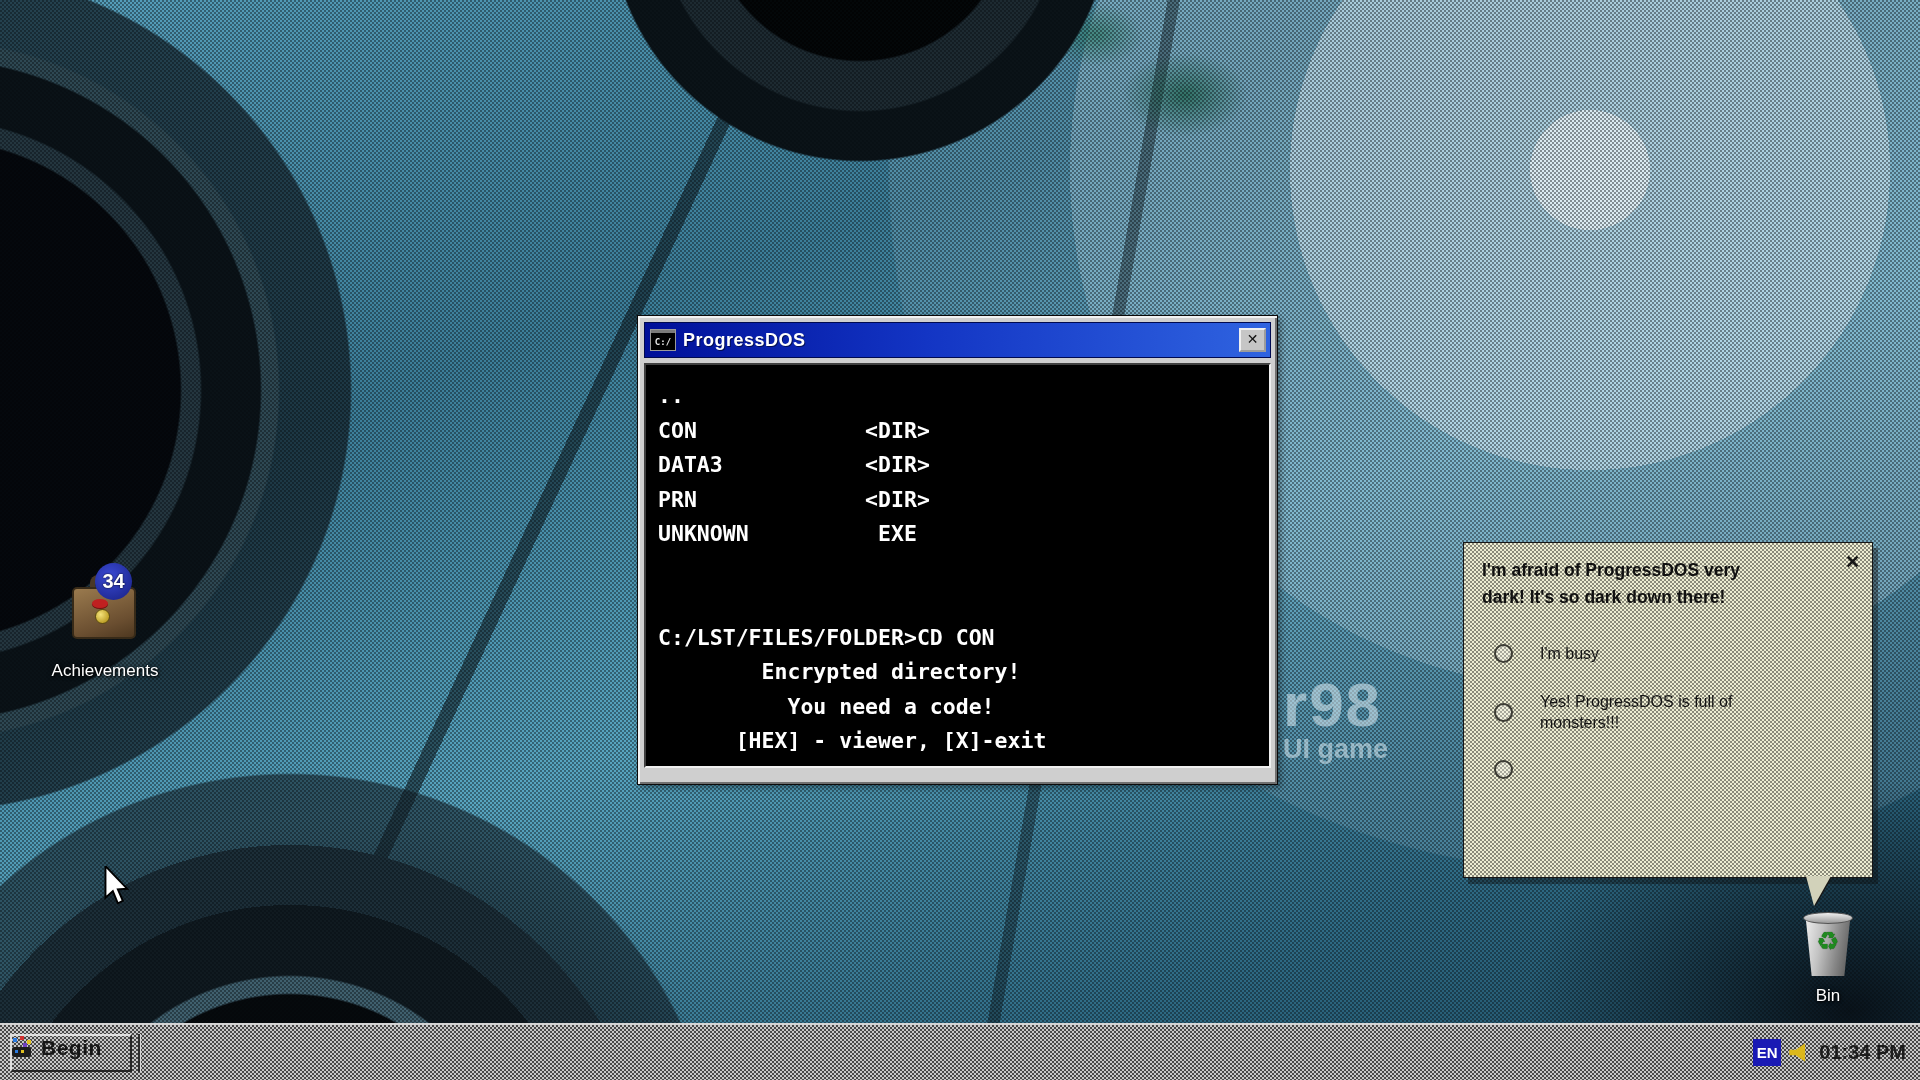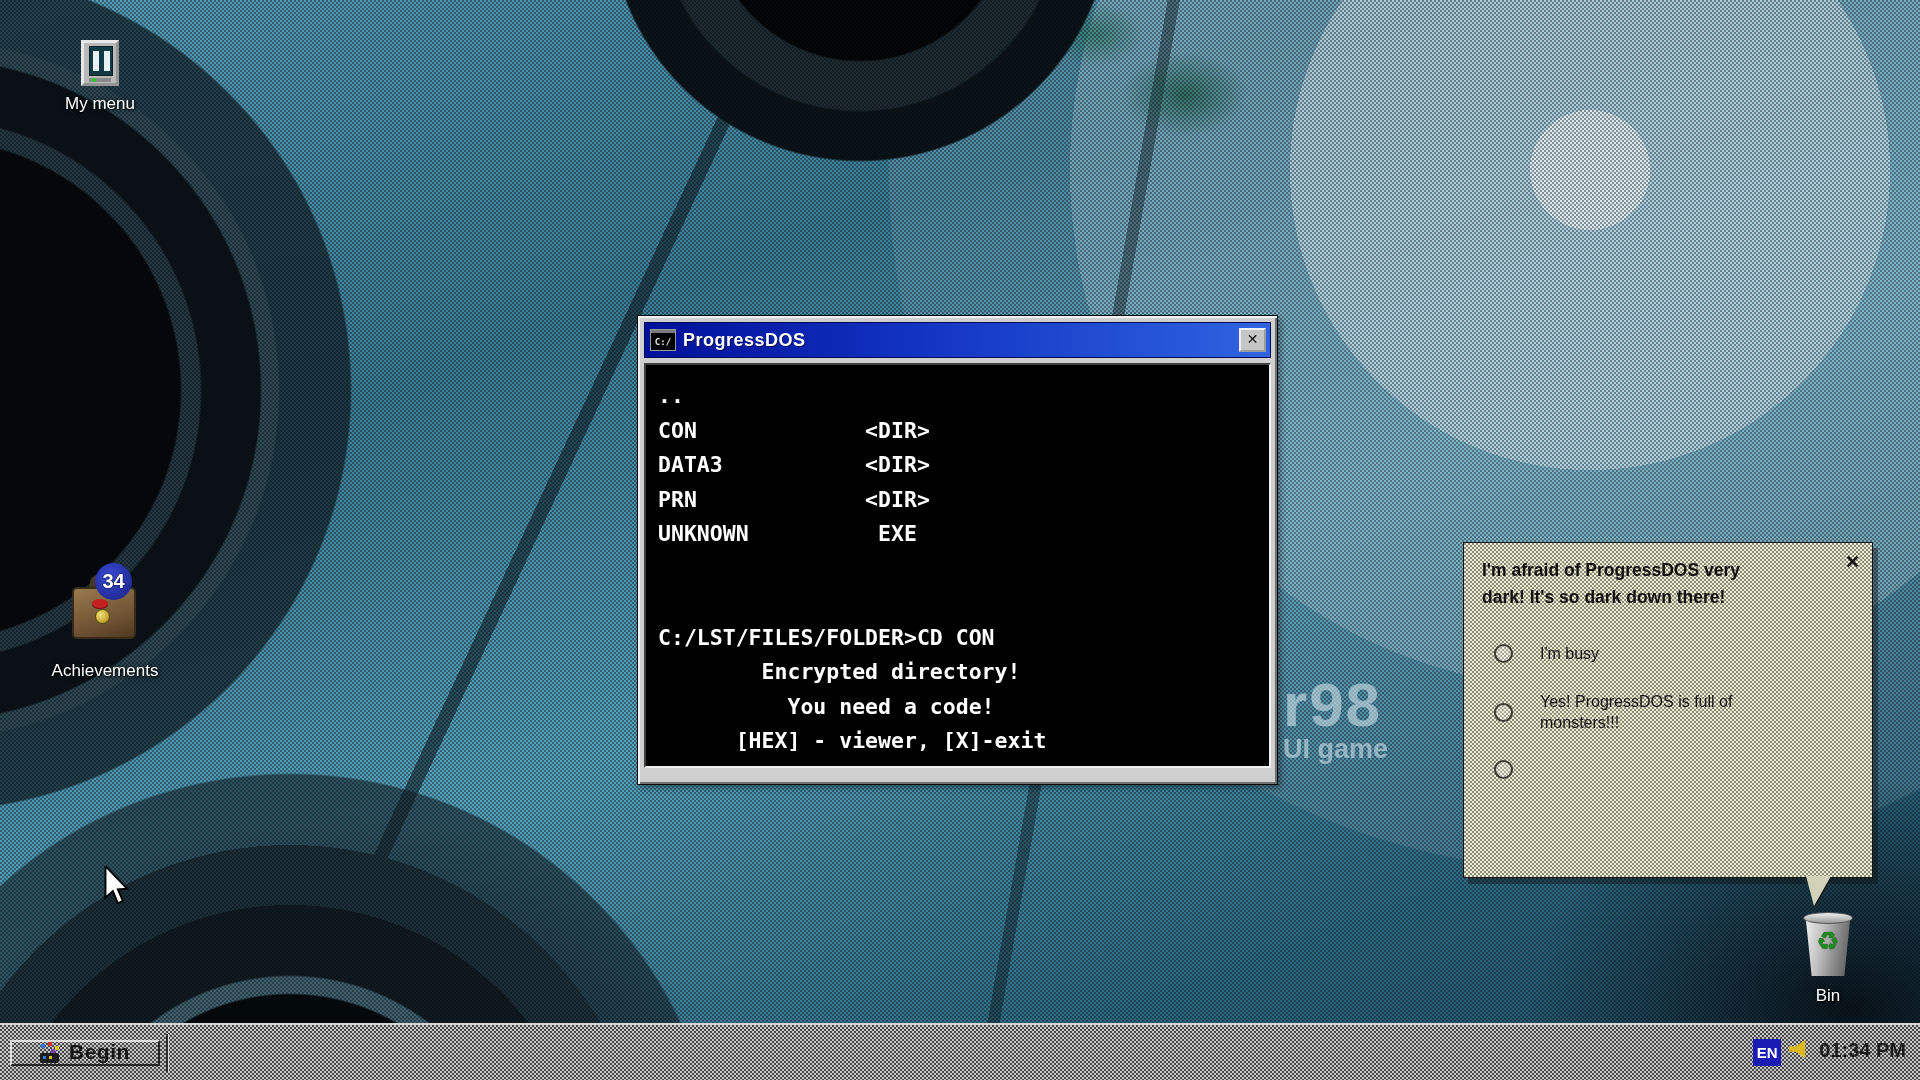--- a/index.html
+++ b/index.html
@@ -107,36 +107,36 @@
   .opt-label{width:257px;font-size:16px;line-height:21px;color:#141414;}
   .bubble-tail{position:absolute;left:342px;bottom:-29px;width:0;height:0;
     border-left:8px solid transparent;border-right:17px solid transparent;
     border-top:30px solid #d2d2ba;filter:drop-shadow(1px 1px 0 #161616);}
 
   
   .taskbar{position:absolute;left:0;bottom:0;width:100%;height:57px;z-index:10;
     background:repeating-conic-gradient(#c6c6c6 0% 25%, #474747 0% 50%) 0 0/4px 4px;
     border-top:2px solid #d4d4d4;box-sizing:border-box;
     display:flex;align-items:center;}
-  .begin{margin-left:10px;height:26px;min-width:122px;display:flex;align-items:flex-end;
-    gap:9px;padding:0 28px;border:2px solid;border-color:#dedede #262626 #262626 #dedede;
+  .begin{margin-left:10px;height:38px;min-width:122px;display:flex;align-items:flex-start;
+    gap:9px;padding:0 0;border:2px solid;border-color:#dedede #262626 #262626 #dedede;
     box-sizing:border-box;}
   .begin-label{font-size:21px;font-weight:bold;color:#161616;letter-spacing:.5px;}
   .flag{position:relative;width:20px;height:22px;}
   .flag i{position:absolute;width:4px;height:4px;}
   .flag .f1{left:1px;top:2px;background:#2a7ae0;}
   .flag .f2{left:8px;top:0;background:#d03030;}
   .flag .f3{left:15px;top:4px;background:#e0c020;}
   .flag .f4{left:11px;top:7px;background:#7040c0;}
   .flag .fb{left:0;top:11px;width:19px;height:10px;background:#1c1c1c;border-radius:2px;}
   .flag .p1{left:3px;top:14px;background:#2a7ae0;width:3px;height:3px;}
   .flag .p2{left:9px;top:14px;background:#e0c020;width:3px;height:3px;}
   .tb-divider{width:2px;height:38px;margin-left:6px;background:#2e2e2e;
     box-shadow:1px 0 0 #d8d8d8;}
-  .tray{margin-left:auto;display:flex;align-items:flex-start;gap:8px;padding-right:14px;}
+  .tray{margin-left:auto;display:flex;align-items:center;gap:8px;padding-right:14px;}
   .lang{width:28px;height:27px;background:#1a1ab4;color:#fff;font-size:15px;font-weight:bold;
     line-height:27px;text-align:center;}
   .speaker{width:22px;height:20px;background:#dcb81c;
     clip-path:polygon(0 36%,30% 36%,72% 4%,72% 96%,30% 64%,0 64%);
     filter:drop-shadow(1px 1px 0 rgba(0,0,0,.6));}
   .clock{font-size:20px;font-weight:bold;color:#1c1c1c;}
 
   
   .cursor{position:absolute;left:104px;top:866px;z-index:30;pointer-events:none;}
 </style>
@@ -146,32 +146,20 @@
 <div class="screen">
 
   <div class="wallpaper"></div>
   <div class="dither"></div>
 
   <div class="watermark">
     <div class="wm1">r98</div>
     <div class="wm2">UI game</div>
   </div>
 
-  <div class="dicon icon-mymenu">
-    <div class="mymenu-frame">
-      <div class="mymenu-screen">
-          <span></span>
-          <span></span>
-        </div>
-      <div class="mymenu-base">
-          <i></i>
-        </div>
-    </div>
-    <div class="dlabel">My menu</div>
-  </div>
 
   <div class="dicon icon-ach">
     <div class="ach-wrap">
       <div class="ach-handle"></div>
       <div class="ach-body"></div>
       <div class="ach-ribbon"></div>
       <div class="ach-medal"></div>
       <div class="ach-badge">34</div>
     </div>
     <div class="dlabel">Achievements</div>

